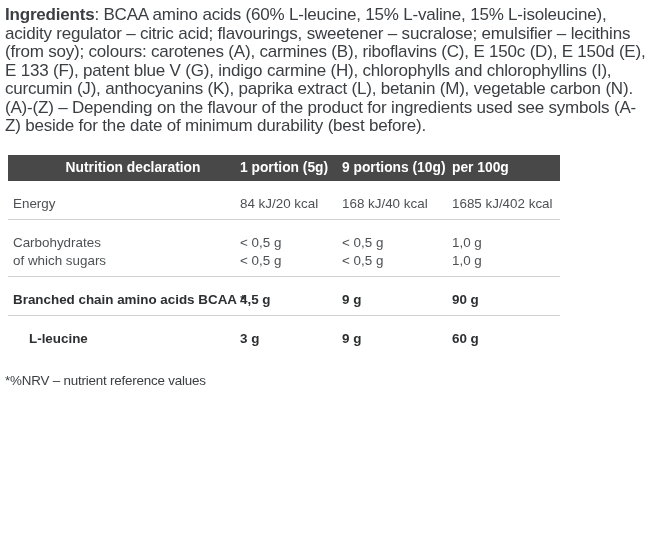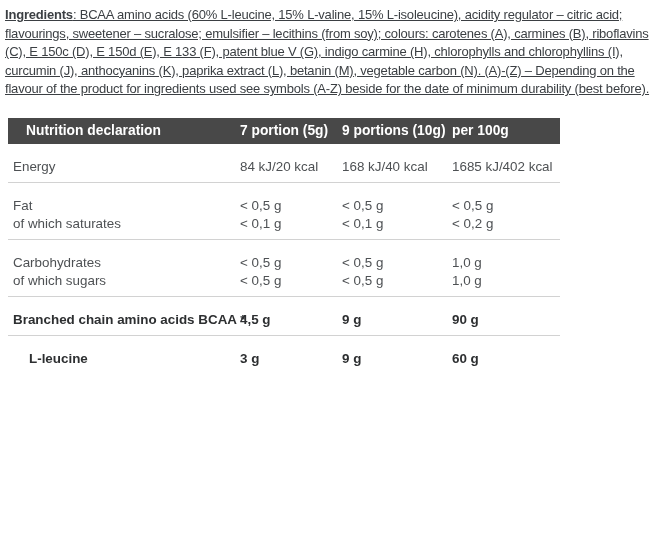--- a/index.html
+++ b/index.html
@@ -15,25 +15,24 @@
   body{
     width:654px;height:541px;overflow:hidden;
     background:var(--page-bg);
     font-family:"Liberation Sans", sans-serif;
   }
   .page{position:relative;width:654px;height:541px;}
 
   .ingredients{
     margin:6px 4px 0 5px;
     width:645px;
-    font-size:13px;
+    font-size:17px;
     line-height:18.5px;
     letter-spacing:-0.2px;
     color:var(--text-paragraph);
-    text-decoration:underline;
   }
   .ingredients b{font-weight:bold;}
 
   table.nutrition{
     margin:19px 0 0 8px;
     width:552px;
     border-collapse:collapse;
     table-layout:fixed;
   }
   col.c1{width:232px;}
@@ -44,21 +43,21 @@
   thead th{
     background:var(--header-bg);
     color:var(--header-text);
     font-size:13.8px;
     font-weight:bold;
     text-align:left;
     height:26px;
     padding:0;
     vertical-align:middle;
   }
-  thead th:first-child{padding-left:18px;}
+  thead th:first-child{padding-left:18px;text-align:center;}
 
   tbody td{
     padding:14px 0 6px;
     border-bottom:1px solid var(--border);
     vertical-align:top;
     font-size:13.4px;
     line-height:18px;
     color:var(--text-regular);
   }
   tbody td div{white-space:nowrap;}
@@ -89,56 +88,38 @@
   <table class="nutrition">
     <colgroup>
       <col class="c1">
         <col class="c2">
         <col class="c3">
         <col class="c4">
     </colgroup>
     <thead>
       <tr>
         <th>Nutrition declaration</th>
-        <th>7 portion (5g)</th>
+        <th>1 portion (5g)</th>
         <th>9 portions (10g)</th>
         <th>per 100g</th>
       </tr>
     </thead>
     <tbody id="nutrition-body">
         <tr class="row-regular">
           <td>
             <div>Energy</div>
           </td>
           <td>
             <div>84 kJ/20 kcal</div>
           </td>
           <td>
             <div>168 kJ/40 kcal</div>
           </td>
           <td>
             <div>1685 kJ/402 kcal</div>
-          </td>
-        </tr>
-        <tr class="row-regular">
-          <td>
-            <div>Fat</div>
-            <div>of which saturates</div>
-          </td>
-          <td>
-            <div>&lt; 0,5 g</div>
-            <div>&lt; 0,1 g</div>
-          </td>
-          <td>
-            <div>&lt; 0,5 g</div>
-            <div>&lt; 0,1 g</div>
-          </td>
-          <td>
-            <div>&lt; 0,5 g</div>
-            <div>&lt; 0,2 g</div>
           </td>
         </tr>
         <tr class="row-regular">
           <td>
             <div>Carbohydrates</div>
             <div>of which sugars</div>
           </td>
           <td>
             <div>&lt; 0,5 g</div>
             <div>&lt; 0,5 g</div>
@@ -176,14 +157,15 @@
           <td>
             <div>9 g</div>
           </td>
           <td>
             <div>60 g</div>
           </td>
         </tr>
       </tbody>
   </table>
 
+  <p class="footnote">*%NRV – nutrient reference values</p>
 
 </div>
 
 </body></html>

